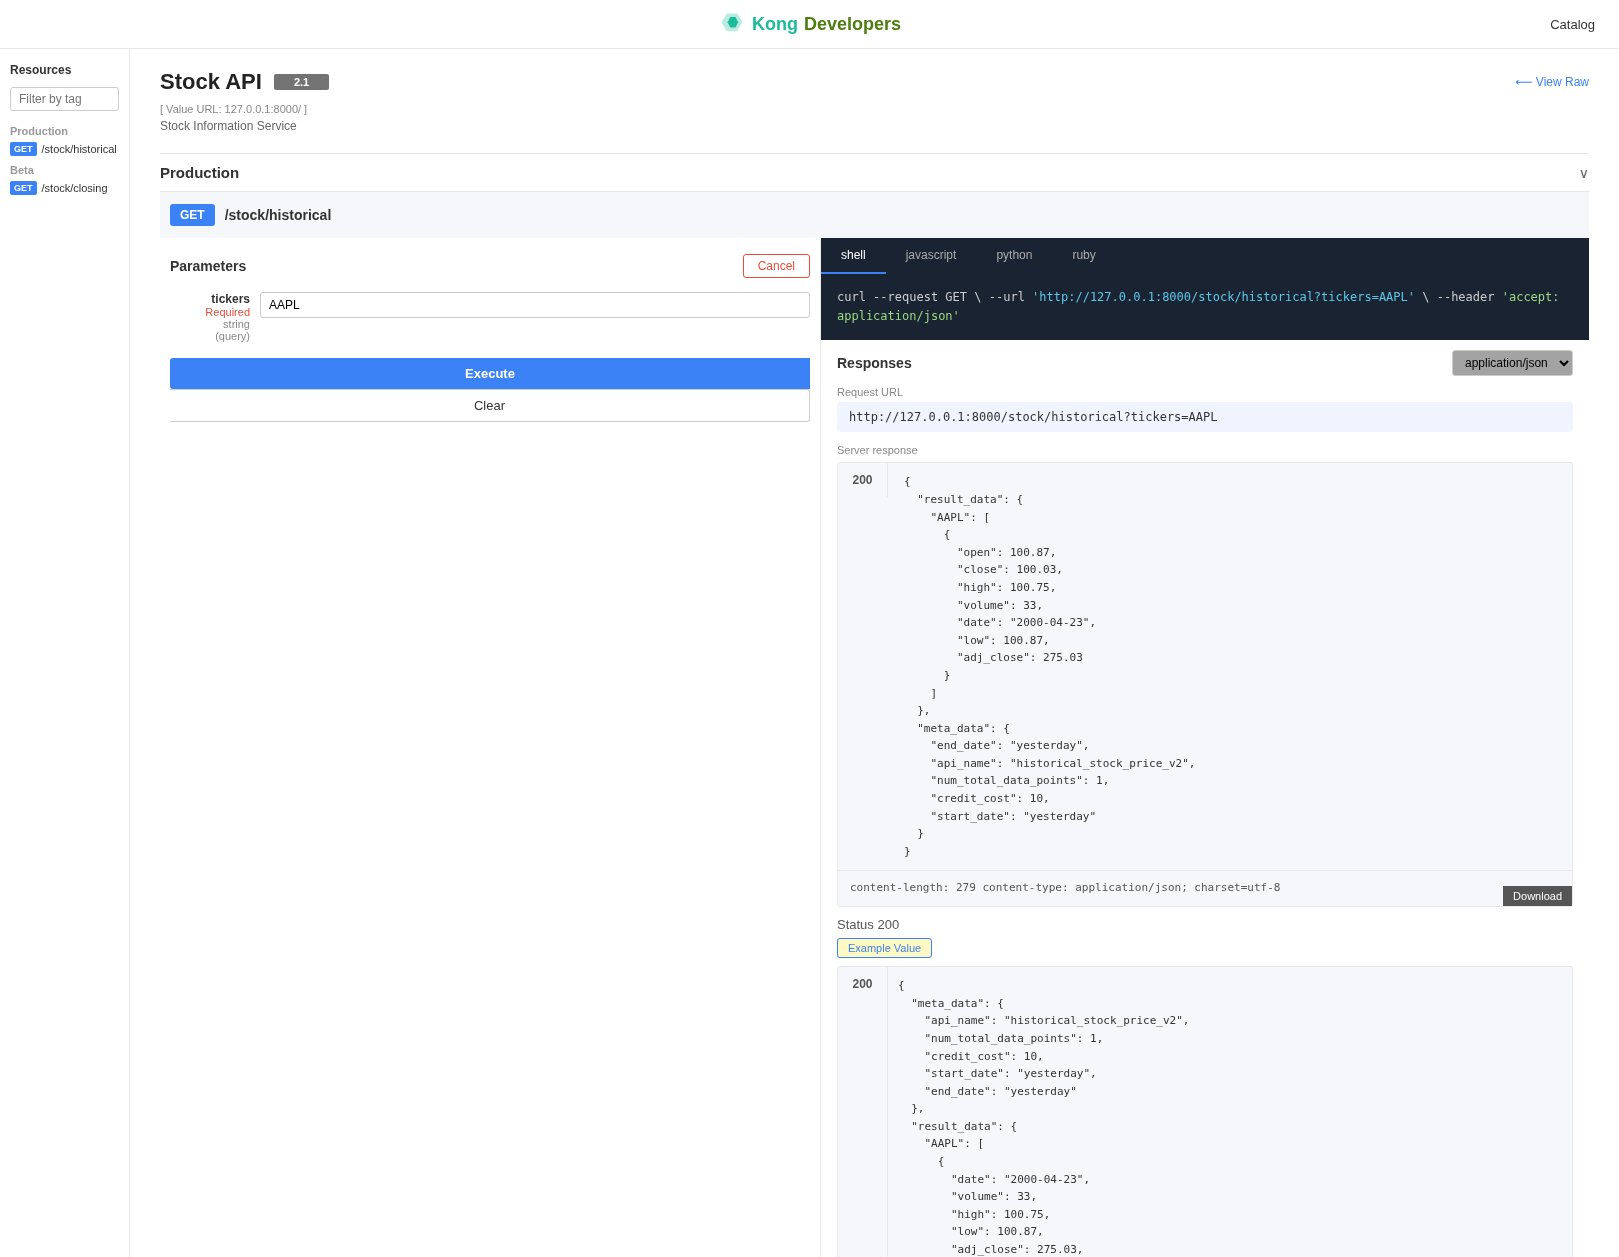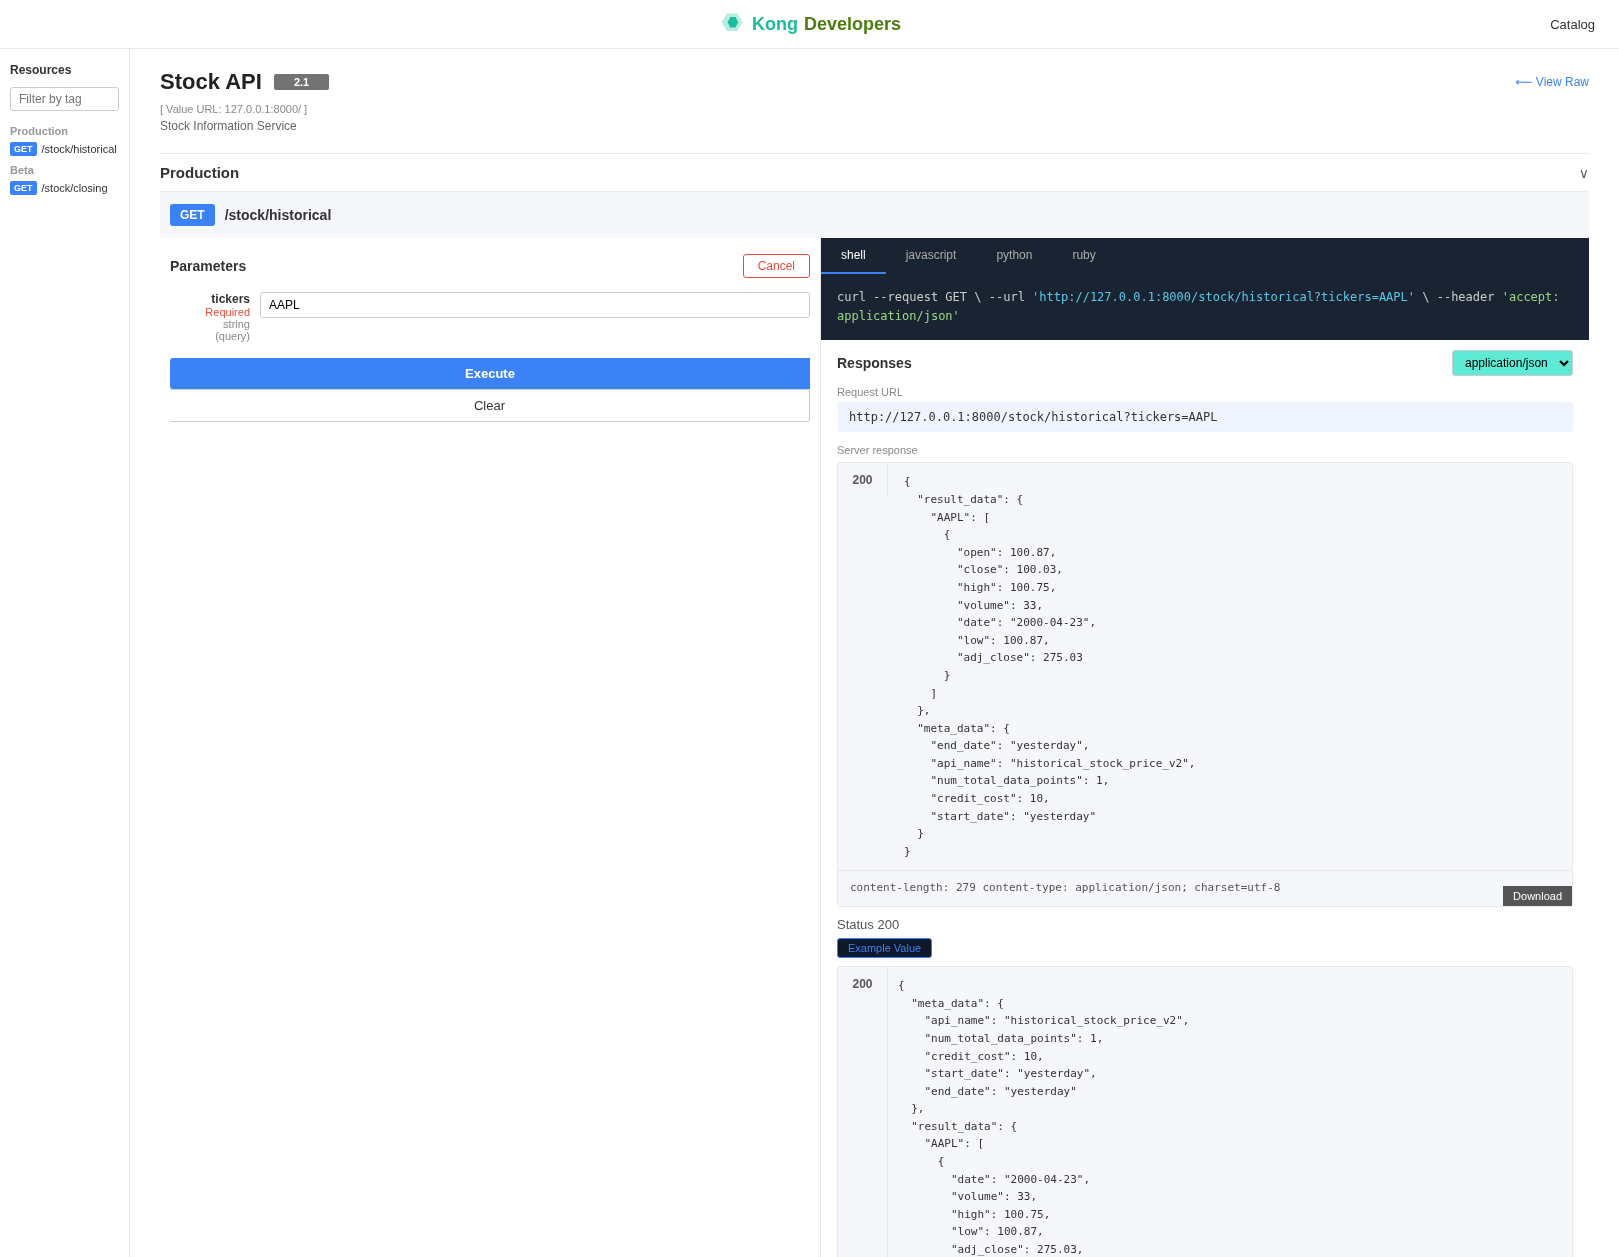--- a/index.html
+++ b/index.html
@@ -320,21 +320,21 @@
     }
     .responses-title {
       font-size: 14px;
       font-weight: 600;
     }
     .format-select {
       padding: 4px 8px;
       border: 1px solid #ccc;
       border-radius: 3px;
       font-size: 12px;
-      background: #5eead4;
+      background: #a3a3a3;
     }
 
     .request-url-label {
       font-size: 11px;
       color: #888;
       margin-bottom: 4px;
     }
     .request-url-box {
       background: #f0f4ff;
       padding: 8px 12px;
@@ -388,21 +388,21 @@
     }
 
     .status-200 {
       font-size: 13px;
       color: #555;
       margin: 10px 0 6px 0;
     }
     .example-value-tab {
       display: inline-block;
       padding: 3px 10px;
-      background: #0f172a;
+      background: #fef9c3;
       border: 1px solid #3b82f6;
       color: #3b82f6;
       font-size: 11px;
       border-radius: 3px;
       margin-bottom: 8px;
       cursor: pointer;
     }
     .example-response-box {
       display: flex;
       background: #f5f7fa;

